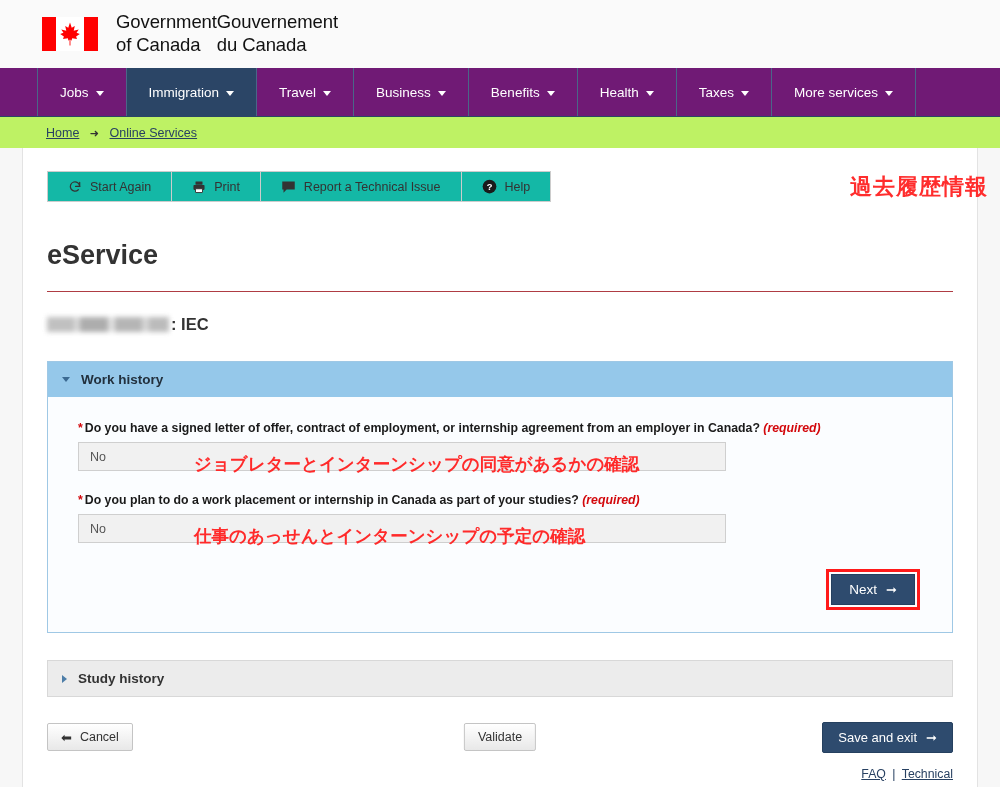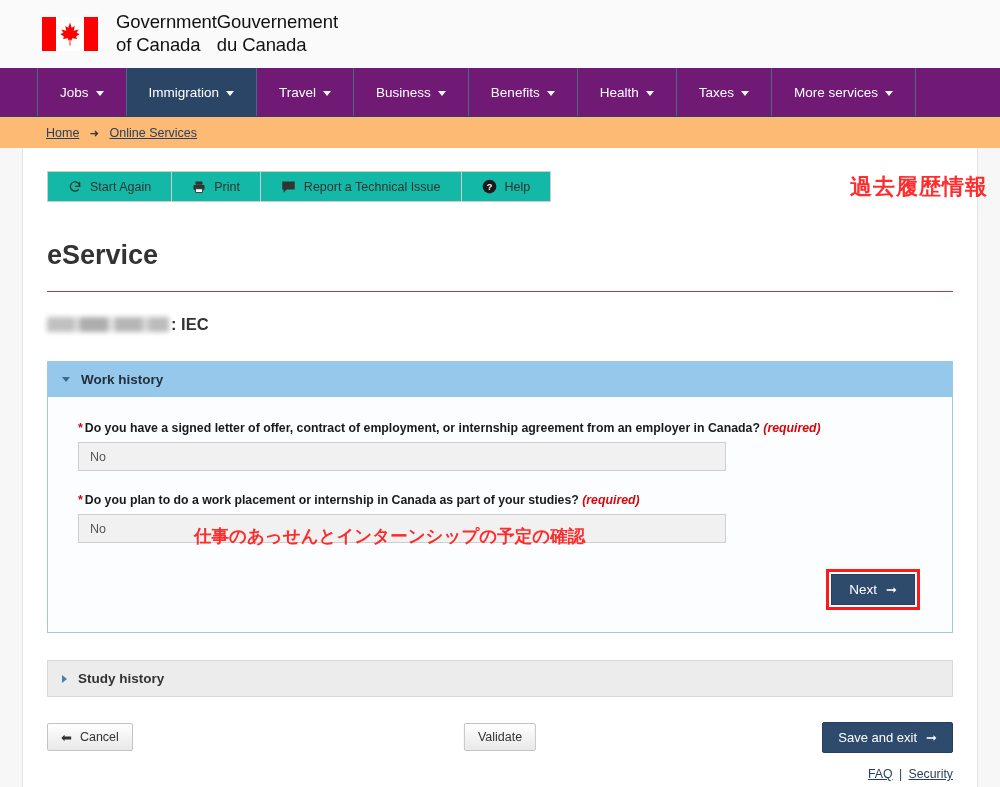--- a/index.html
+++ b/index.html
@@ -84,21 +84,21 @@
     border-top: 5.5px solid #ffffff;
     position: relative; top: 1px;
   }
 
   
   .breadcrumb {
     padding: 9px 0 0 46px;
     font-size: 12.5px;
     color: #284162;
     height: 31px;
-    background: #fdba74;
+    background: #bef264;
   }
   .breadcrumb a { color: #284162; text-decoration: underline; cursor:pointer; }
   .breadcrumb .arrow { margin: 0 7px; color: #333; font-size: 11px; }
 
   
   .content {
     position: absolute;
     left: 22px; top: 148px;
     width: 956px;
     height: 639px;
@@ -419,20 +419,21 @@
       <div class="panel-body">
 
         <div class="field">
           <div class="qlabel">
             <span class="star">*</span><span>Do you have a signed letter of offer, contract of employment, or internship agreement from an employer in Canada?</span>
             <span class="req">(required)</span>
           </div>
           <div class="txtbox">
             <span>No</span>
           </div>
+          <div class="jp-overlay" style="top:31px;">ジョブレターとインターンシップの同意があるかの確認</div>
         </div>
 
         <div class="field">
           <div class="qlabel">
             <span class="star">*</span><span>Do you plan to do a work placement or internship in Canada as part of your studies?</span>
             <span class="req">(required)</span>
           </div>
           <div class="txtbox short">
             <span>No</span>
           </div>
@@ -468,20 +469,20 @@
       </button>
       <button class="btn-save">
         <span>Save and exit</span>
         <span class="arrow-r">➞</span>
       </button>
     </div>
 
     <div class="footlinks">
       <a>FAQ</a>
       <span class="sep">|</span>
-      <a>Security</a>
+      <a>Technical</a>
     </div>
 
   </div>
 
   <div class="jp-note-top">過去履歴情報</div>
 
 </div>
 
 </body></html>

